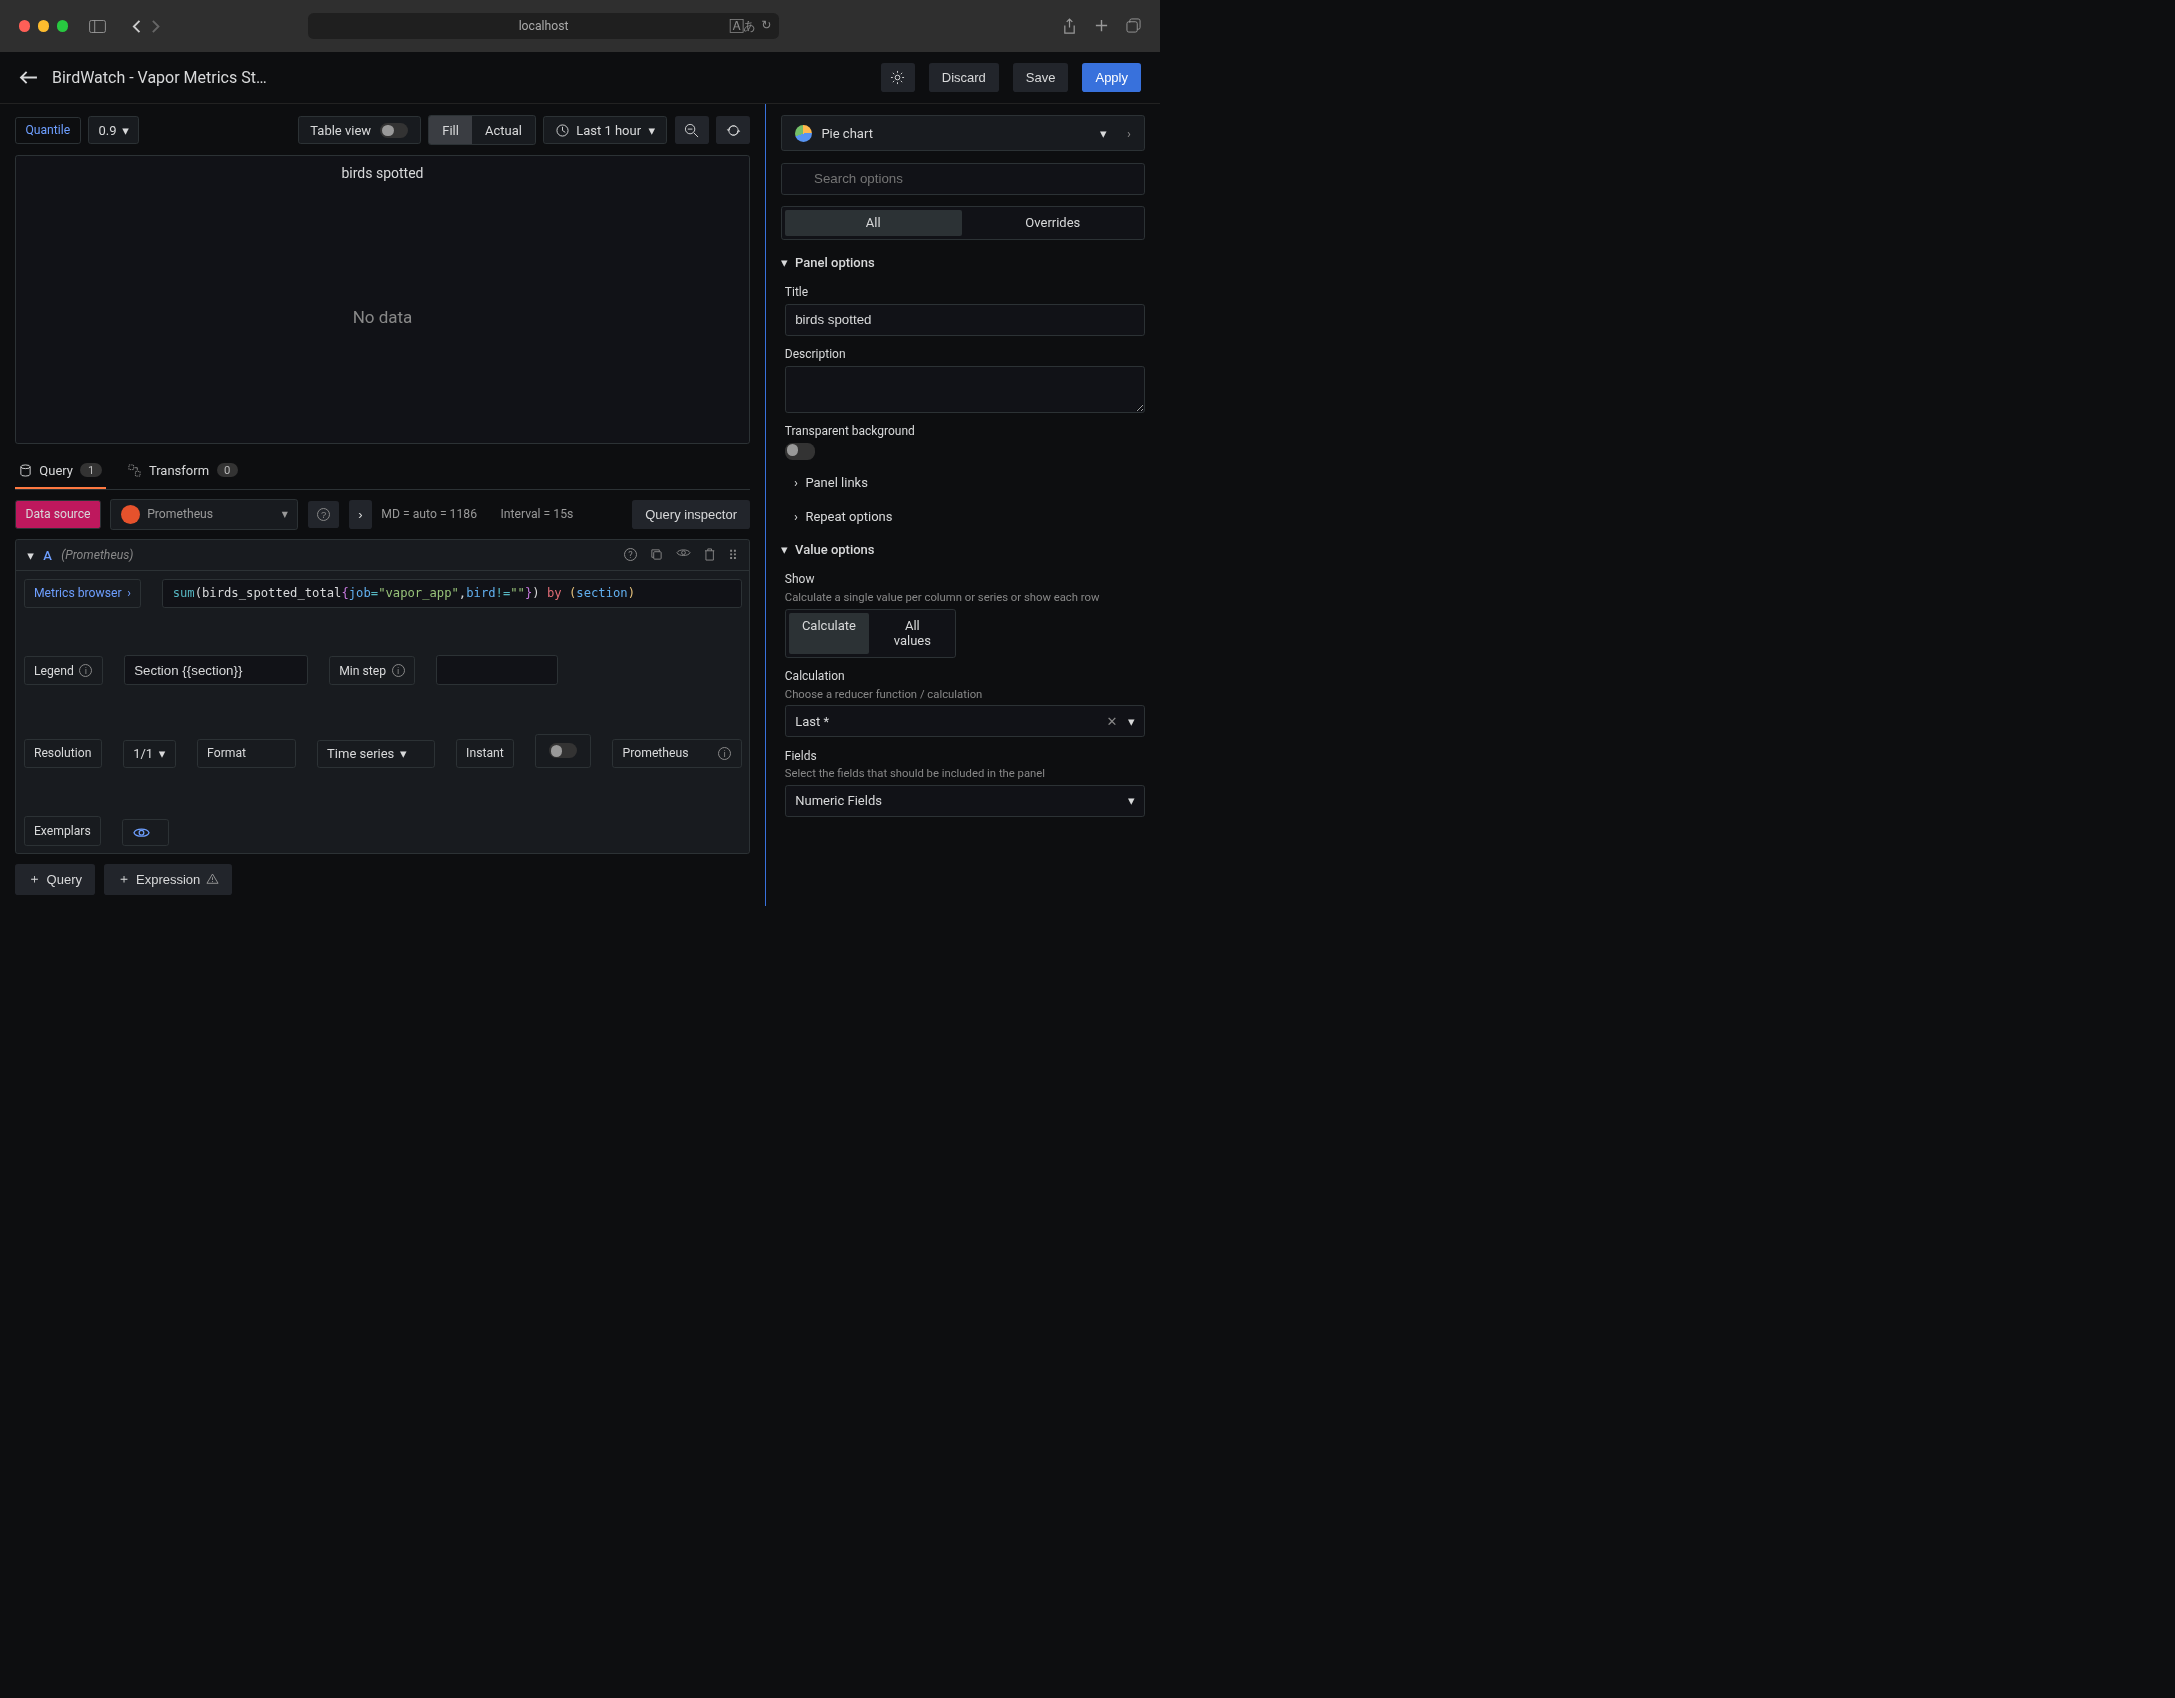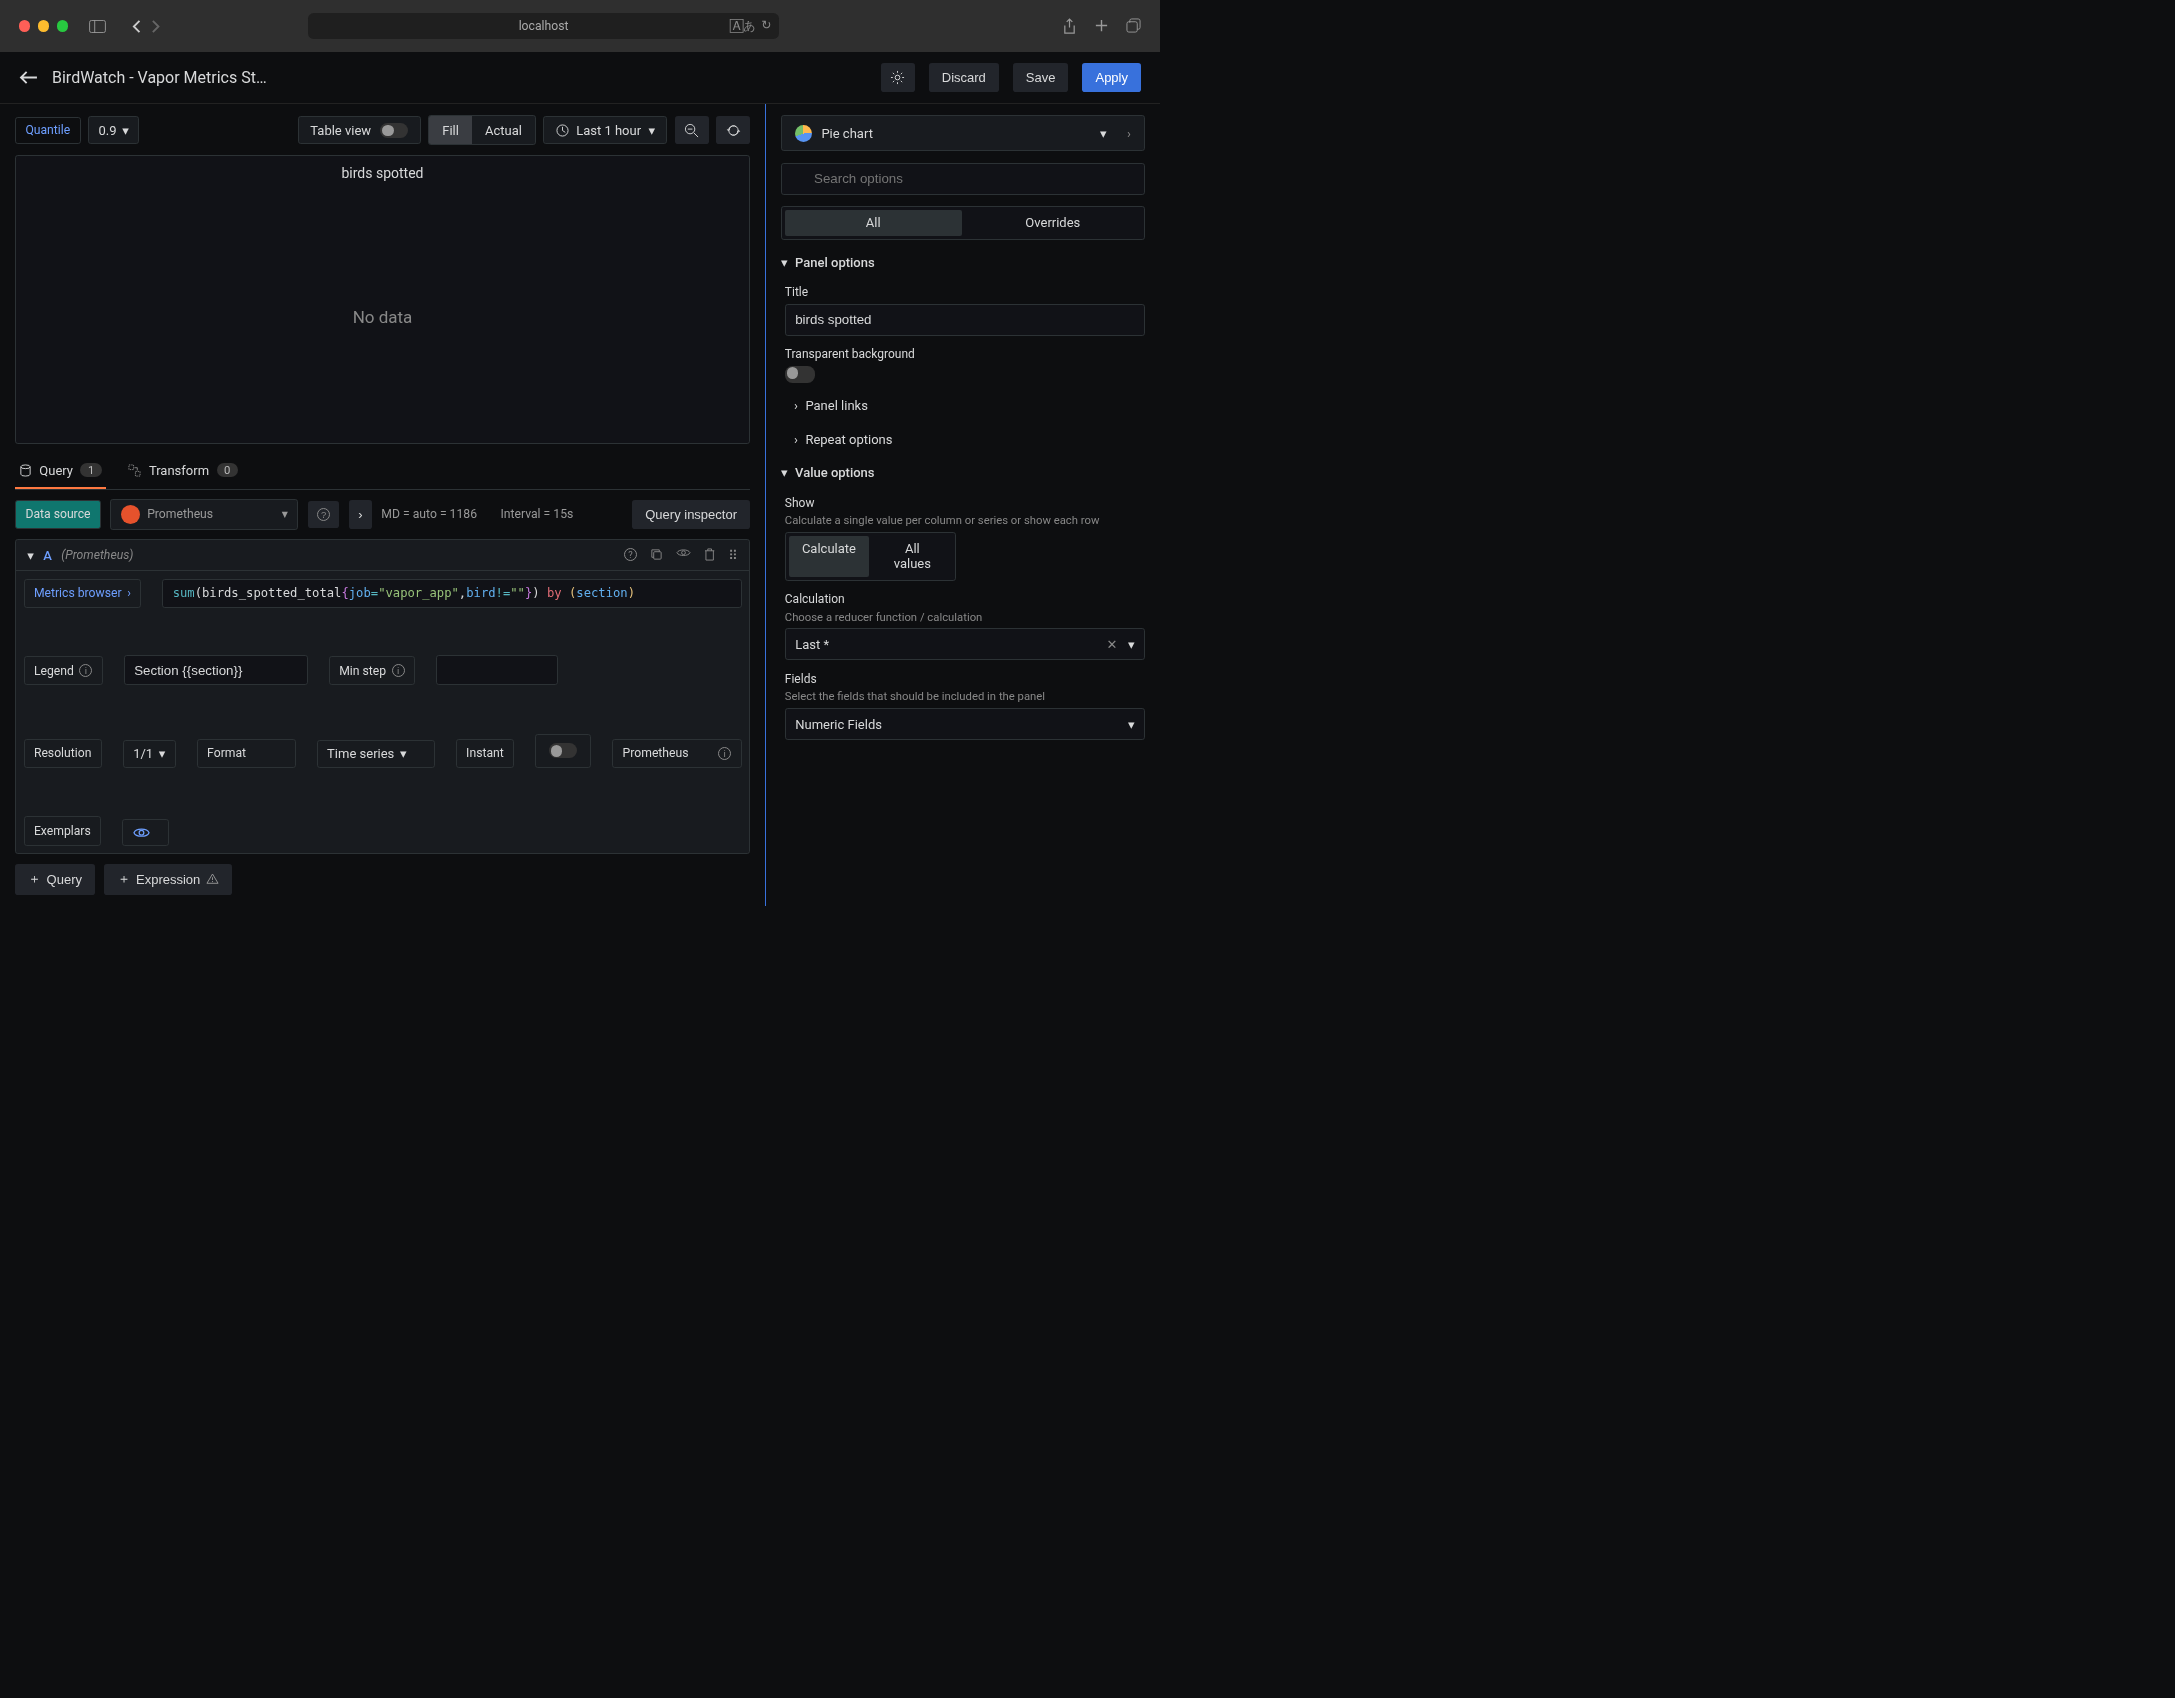--- a/index.html
+++ b/index.html
@@ -138,21 +138,21 @@
   border-bottom: 2.8px solid transparent;
 }
 .tab.active { border-bottom-color: #ff7941; }
 .tab-count {
   background: #333; border-radius: 9.4px; padding: 0.9px 7.5px; font-size: 11.3px; color: #bbb;
 }
 
 .ds-row {
   display: flex; align-items: center; gap: 9.4px; color: #999; font-size: 12.2px;
 }
-.ds-label { padding: 6.6px 9.4px; border: 0.9px solid #2c3235; border-radius: 2.8px; background: #0f766e; color: #d8d9da; font-size: 12.2px; }
+.ds-label { padding: 6.6px 9.4px; border: 0.9px solid #2c3235; border-radius: 2.8px; background: #be185d; color: #d8d9da; font-size: 12.2px; }
 .ds-select {
   display: flex; align-items: center; gap: 7.5px; padding: 4.7px 9.4px;
   border: 0.9px solid #2c3235; border-radius: 2.8px; background: #181b1f; min-width: 188px;
 }
 .prom-icon { width: 19px; height: 19px; background: #e6522c; border-radius: 50%; display: inline-block; }
 .ds-spacer { flex: 1; }
 
 .query-editor {
   border: 0.9px solid #2c3235; border-radius: 2.8px; background: #181b1f;
 }
@@ -534,20 +534,24 @@
       <div class="section-header">
         <span>▾</span>
         <span>Panel options</span>
       </div>
 
       <div class="field-group">
         <span class="fg-label">Title</span>
         <input class="fg-input" value="birds spotted" style="">
       </div>
 
+      <div class="field-group">
+        <span class="fg-label">Description</span>
+        <textarea class="fg-input fg-textarea" style=""></textarea>
+      </div>
 
       <div class="field-group">
         <span class="fg-label">Transparent background</span>
         <span class="toggle-switch" style="width:30px;height:17px"></span>
       </div>
 
       <div class="sub-section">
         <span>›</span>
         <span>Panel links</span>
       </div>

